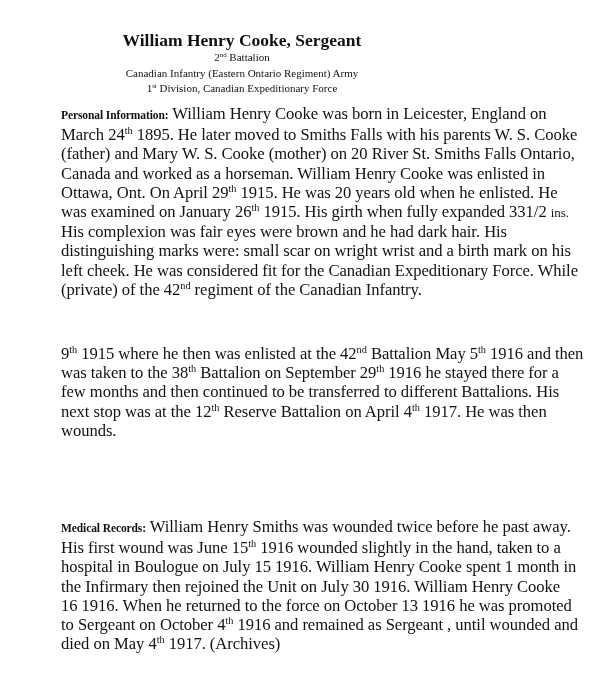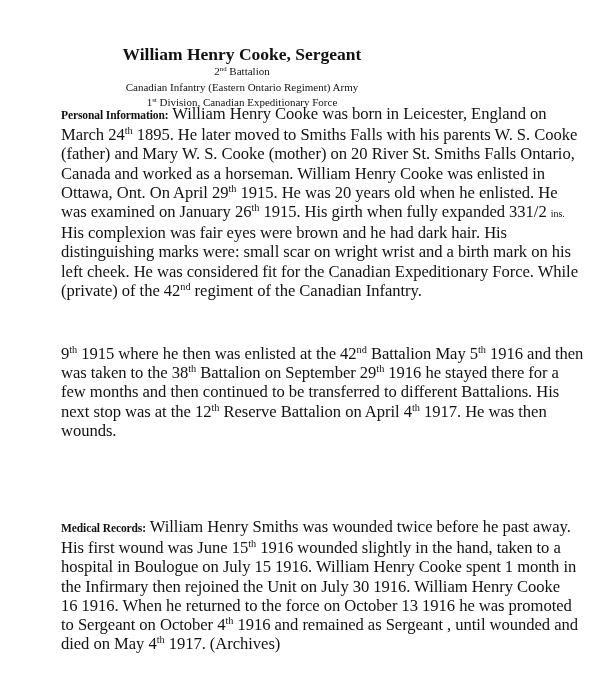--- a/index.html
+++ b/index.html
@@ -1,30 +1,30 @@
 <!DOCTYPE html>
 <html><head>
   <meta charset="utf-8">
   <style>
     html, body { margin: 0; padding: 0; background: #ffffff; }
     body {
       width: 600px; height: 696px; overflow: hidden; position: relative;
       font-family: "Liberation Serif", "DejaVu Serif", serif; color: #111;
     }
-    .header { position: absolute; top: 44px; left: 0; width: 484px; text-align: center; }
+    .header { position: absolute; top: 30px; left: 0; width: 484px; text-align: center; }
     .title { font-weight: bold; font-size: 17.5px; line-height: 20px; margin: 0; }
     .sub { font-size: 11px; line-height: 15.5px; margin: 0; }
     sup { font-size: 62%; vertical-align: 0.55em; line-height: 0; }
     .section {
       position: absolute; left: 26px; width: 570px;
       font-size: 16.6px; line-height: 19.2px; letter-spacing: -0.05px; margin-left: 35px;
     }
     .section .label { font-weight: bold; font-size: 11.5px; letter-spacing: -0.1px; }
     .line { white-space: nowrap; display: block; }
-    .tiny { font-size: 10px; }
+    .tiny { font-size: 13px; }
     #s-personal { top: 104px; }
     #s-military { top: 344px; }
     #s-medical  { top: 517px; }
   </style>
 </head>
 <body>
 
 <div class="header">
   <p class="title">William Henry Cooke, Sergeant</p>
   <p class="sub"><span>2</span><sup>nd</sup><span> Battalion</span></p>

